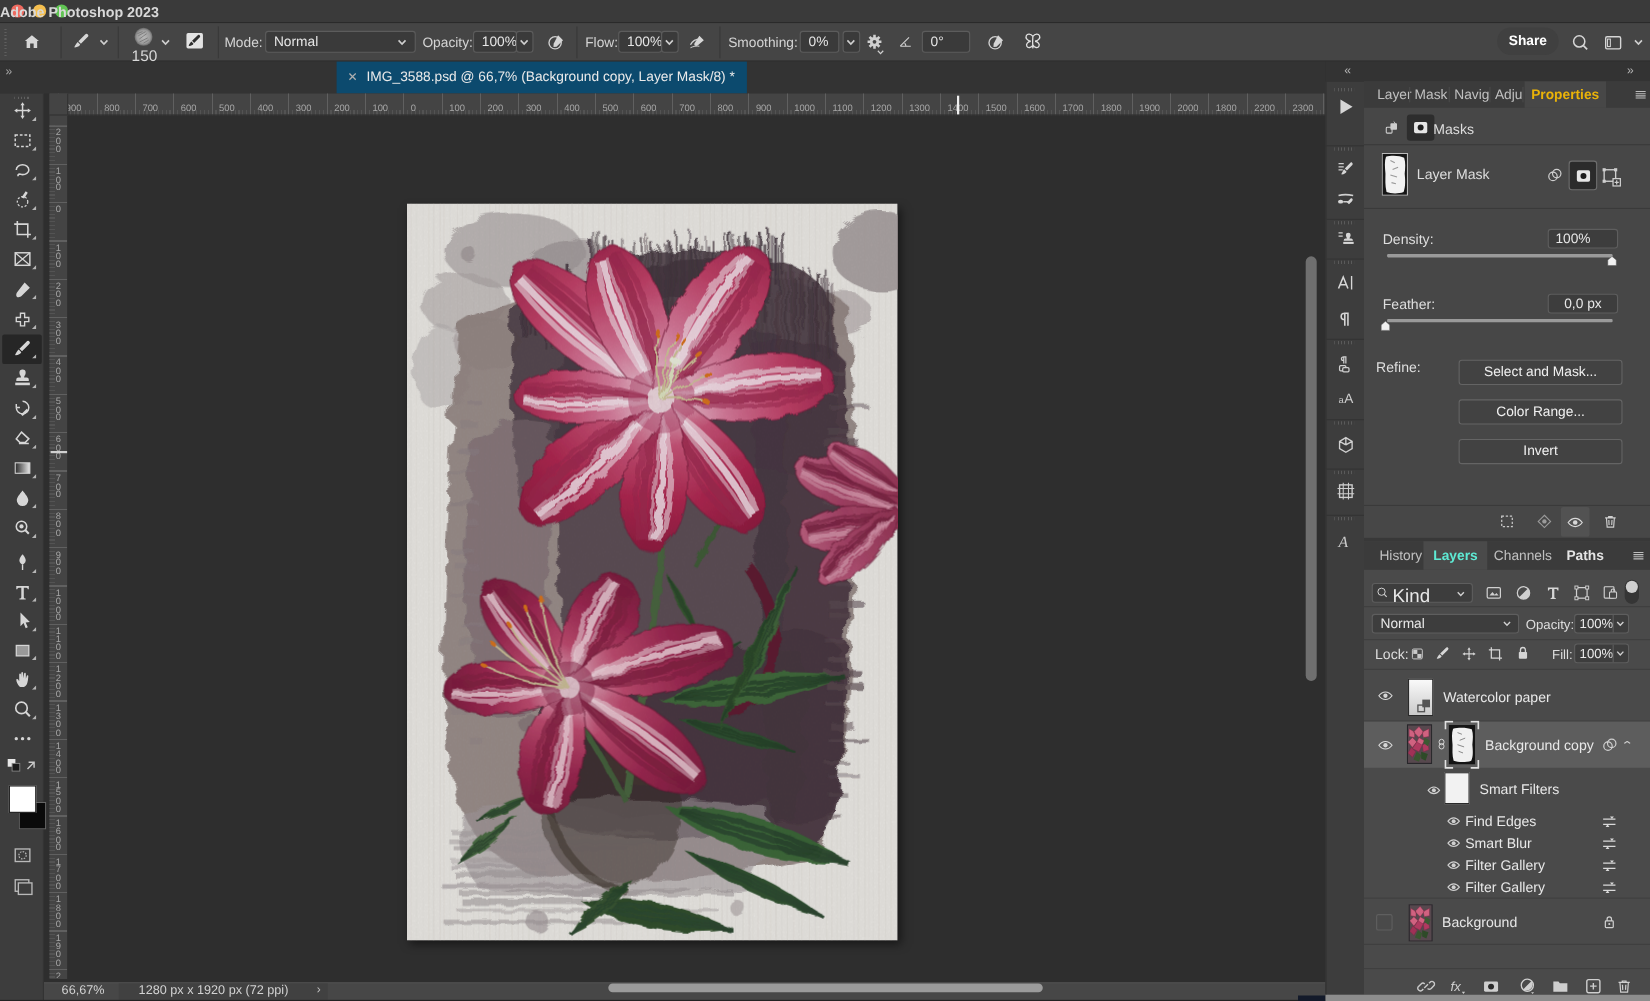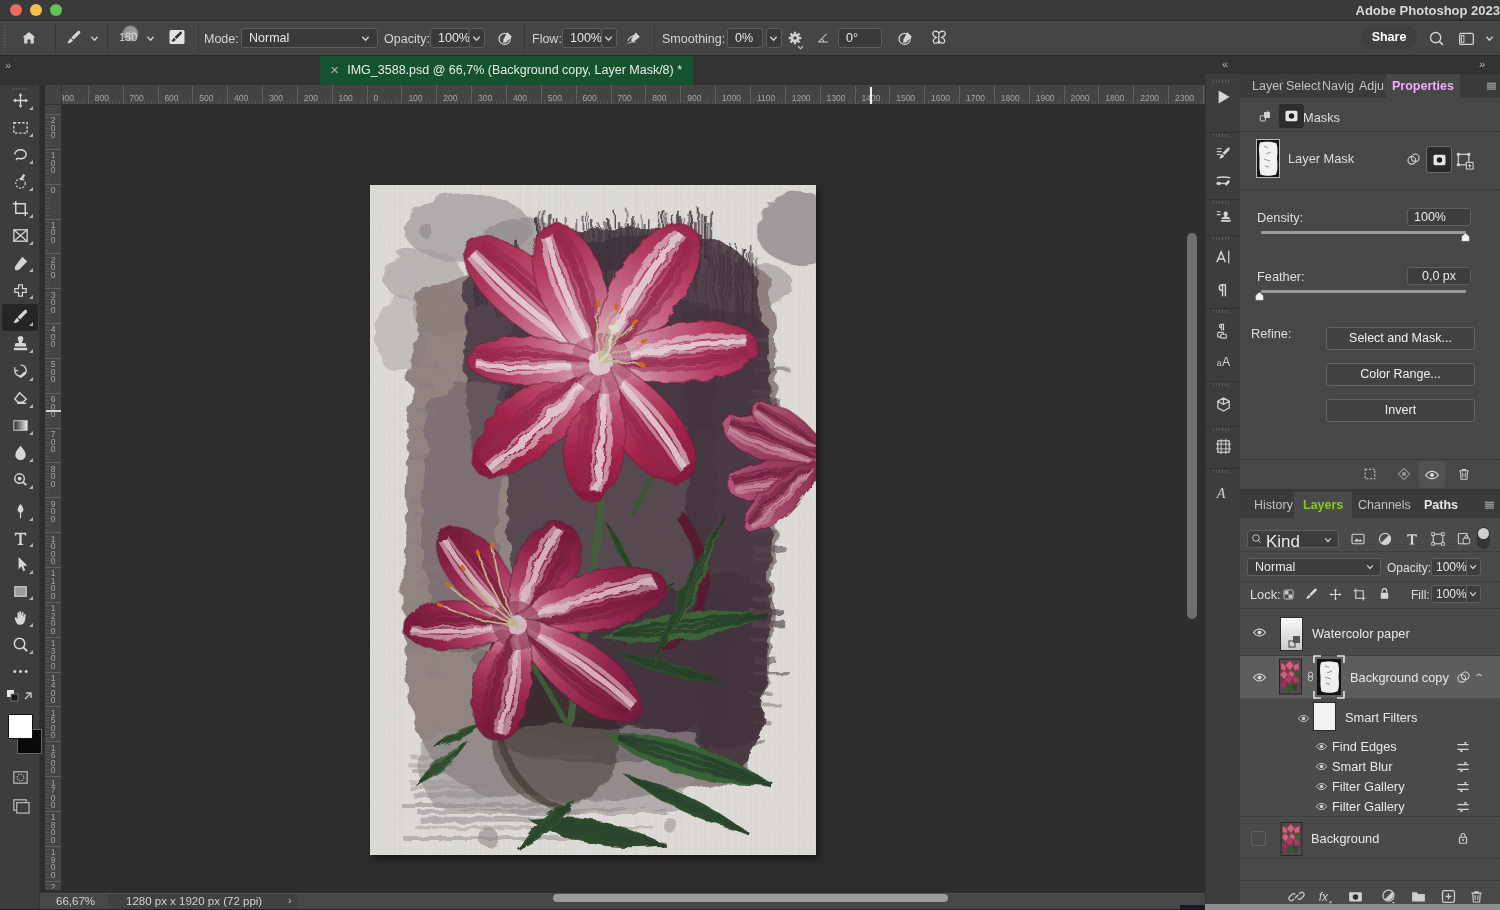--- a/index.html
+++ b/index.html
@@ -21,21 +21,21 @@
   .ptab { font-size:12.5px; color:#c0c0c0; }
   .ltext { font-size:12.8px; color:#e8e8e8; }
   .wbox { background:#3d3d3d; border:1px solid #5e5e5e; border-radius:3px; color:#e8e8e8; font-size:12.5px; }
 </style></head>
 <body>
 <div id="app">
 <div class="abs" style="left:0;top:0;width:1500px;height:21px;background:#3a3a3a;border-bottom:1px solid #2a2a2a"></div>
 <div class="abs tl" style="left:10px;background:#ee6a5f"></div>
 <div class="abs tl" style="left:30px;background:#f5bf4f"></div>
 <div class="abs tl" style="left:50px;background:#61c554"></div>
-<div class="abs" style="left:0;top:3px;width:1500px;text-align:right;font-size:13px;font-weight:bold;color:#d8d8d8">Adobe Photoshop 2023</div>
+<div class="abs" style="left:0;top:3px;width:1500px;text-align:left;font-size:13px;font-weight:bold;color:#d8d8d8">Adobe Photoshop 2023</div>
 <div class="abs" style="left:0;top:21px;width:1500px;height:35px;background:#454545;border-bottom:1px solid #282828"></div>
 <div class="abs" style="left:4px;top:26px;width:2px;height:25px;background-image:repeating-linear-gradient(to bottom,#5f5f5f 0 1px,transparent 1px 3px)"></div>
 <svg class="abs" style="left:21px;top:30px;" width="16" height="16" viewBox="0 0 20 20">
       <path d="M10 2.5 L18 9 H16 V17 H12 V12 H8 V17 H4 V9 H2 Z" fill="#d6d6d6"></path>
     </svg>
 <div class="abs sep" style="left:55px"></div>
 <div class="abs sep" style="left:107px"></div>
 <div class="abs sep" style="left:198px"></div>
 <div class="abs sep" style="left:524px"></div>
 <div class="abs sep" style="left:654px"></div>
@@ -50,21 +50,21 @@
  <defs>
         <radialGradient id="blobg">
           <stop offset="0" stop-color="#b9b9b9"></stop>
           <stop offset="0.75" stop-color="#9b9b9b"></stop>
           <stop offset="1" stop-color="#6a6a6a"></stop>
         </radialGradient>
       </defs>
  <circle cx="10" cy="10" r="8.6" fill="url(#blobg)"></circle>
  <path d="M4 7 L9 5 M6 12 L13 7 M6 15 L14 11 M10 16 L15 13 M5 9 L12 5" stroke="#787878" stroke-width="0.8"></path>
     </svg>
-<div class="abs" style="left:119px;top:31px;width:24px;text-align:left;font-size:11px;color:#d8d8d8">150</div>
+<div class="abs" style="left:119px;top:42px;width:24px;text-align:right;font-size:14px;color:#d8d8d8">150</div>
 <svg class="abs" style="left:146px;top:34px" width="9" height="9" viewBox="0 0 10 10">
       <path d="M1.5 3 L5 6.8 L8.5 3" fill="none" stroke="#cfcfcf" stroke-width="1.6"></path>
     </svg>
 <svg class="abs" style="left:167px;top:27px;" width="20" height="20" viewBox="0 0 20 20">
       <rect x="2.5" y="3" width="15" height="14" rx="1.5" fill="#e3e3e3"></rect>
       <path d="M14.5 5 C15.3 5.8 15 6.5 14.2 7.3 L9.5 12 L7.6 10.1 L12.3 5.4 C13.1 4.6 13.7 4.2 14.5 5 Z" fill="#2e2e2e"></path>
       <path d="M7 10.8 L8.9 12.7 C8.3 13.9 6.8 14.6 5 14.8 C4.6 14.8 4.5 14.6 4.6 14.2 C5.3 13.1 5.7 12 7 10.8 Z" fill="#2e2e2e"></path>
     </svg>
 <div class="abs lbl" style="left:204px">Mode:</div>
 <div class="abs box" style="left:241px;width:137px">Normal</div>
@@ -128,21 +128,21 @@
     </svg>
 <svg class="abs" style="left:1457px;top:30px;" width="19" height="17" viewBox="0 0 20 20">
       <rect x="2" y="4" width="16" height="13" rx="1.5" fill="none" stroke="#d6d6d6" stroke-width="1.5"></rect>
       <rect x="4" y="6.5" width="3" height="8" fill="none" stroke="#d6d6d6" stroke-width="1.1"></rect>
     </svg>
 <svg class="abs" style="left:1485px;top:34px" width="9" height="9" viewBox="0 0 10 10">
       <path d="M1.5 3 L5 6.8 L8.5 3" fill="none" stroke="#cfcfcf" stroke-width="1.6"></path>
     </svg>
 <div class="abs" style="left:0;top:56px;width:1205px;height:29px;background:#333333"></div>
 <div class="abs" style="left:5px;top:59px;color:#a8a8a8;font-size:11px;letter-spacing:-2px">»</div>
-<div class="abs dtab" style="left:320px;width:373px;background:#14532d;color:#eaeaea;padding-left:10px"><span class="x">✕</span>IMG_3588.psd @ 66,7% (Background copy, Layer Mask/8) *</div>
+<div class="abs dtab" style="left:306px;width:373px;background:#0c4a6e;color:#eaeaea;padding-left:10px"><span class="x">✕</span>IMG_3588.psd @ 66,7% (Background copy, Layer Mask/8) *</div>
 <div class="abs" style="left:45px;top:85px;width:1160px;height:20px;background:#444444;border-bottom:1px solid #303030;
   background-image:repeating-linear-gradient(to right,#606060 0 1px,transparent 1px 34.85px),repeating-linear-gradient(to right,#535353 0 1px,transparent 1px 3.485px);
   background-size:100% 100%,100% 5px;background-position:8.2px 0,8.2px 15px;background-repeat:no-repeat"></div>
 <div class="abs" style="left:0;top:85px;width:1205px;height:20px;overflow:hidden">
       <span class="abs rnum" style="left:59.8px;top:8px">900</span>
       <span class="abs rnum" style="left:94.7px;top:8px">800</span>
       <span class="abs rnum" style="left:129.5px;top:8px">700</span>
       <span class="abs rnum" style="left:164.4px;top:8px">600</span>
       <span class="abs rnum" style="left:199.2px;top:8px">500</span>
       <span class="abs rnum" style="left:234.1px;top:8px">400</span>
@@ -1129,24 +1129,24 @@
         <text x="3" y="15.5" font-size="15" fill="#cfcfcf" font-family="Liberation Serif" font-style="italic">A</text>
       </svg>
     </div>
 <div class="abs" style="left:1205px;top:56px;width:295px;height:18px;background:#333"></div>
 <div class="abs" style="left:1222px;top:58px;color:#b5b5b5;font-size:11px;letter-spacing:-2px">«</div>
 <div class="abs" style="left:1479px;top:58px;color:#b5b5b5;font-size:11px;letter-spacing:-2px">»</div>
 <div class="abs" style="left:1240px;top:74px;width:260px;height:418px;background:#474747"></div>
 <div class="abs" style="left:1240px;top:74px;width:260px;height:24px;background:#3b3b3b"></div>
 <div class="abs" style="left:1386px;top:74px;width:74px;height:24px;background:#474747"></div>
 <div class="abs ptab" style="left:1252px;top:79px;font-weight:normal;color:#c0c0c0">Layer</div>
-<div class="abs ptab" style="left:1286px;top:79px;font-weight:normal;color:#c0c0c0">Select</div>
+<div class="abs ptab" style="left:1286px;top:79px;font-weight:normal;color:#c0c0c0">Mask</div>
 <div class="abs ptab" style="left:1322px;top:79px;font-weight:normal;color:#c0c0c0">Navig</div>
 <div class="abs ptab" style="left:1359px;top:79px;font-weight:normal;color:#c0c0c0">Adju</div>
-<div class="abs ptab" style="left:1392px;top:79px;font-weight:bold;color:#f0abfc">Properties</div>
+<div class="abs ptab" style="left:1392px;top:79px;font-weight:bold;color:#eab308">Properties</div>
 <div class="abs" style="left:1281px;top:79px;width:1px;height:14px;background:#4a4a4a"></div>
 <div class="abs" style="left:1317px;top:79px;width:1px;height:14px;background:#4a4a4a"></div>
 <div class="abs" style="left:1354px;top:79px;width:1px;height:14px;background:#4a4a4a"></div>
 <div class="abs" style="left:1384px;top:79px;width:1px;height:14px;background:#4a4a4a"></div>
 <svg class="abs" style="left:1485px;top:80px;" width="13" height="13" viewBox="0 0 20 20">
       <path d="M3 5 H17 M3 8 H17 M3 11 H17 M3 14 H17" stroke="#bdbdbd" stroke-width="1.5"></path>
     </svg>
 <svg class="abs" style="left:1258px;top:109px;" width="15" height="15" viewBox="0 0 20 20">
       <rect x="3" y="9" width="7" height="7" rx="1" fill="none" stroke="#cfcfcf" stroke-width="1.3"></rect>
       <rect x="8" y="4" width="8" height="8" rx="1" fill="#cfcfcf"></rect>
@@ -1214,21 +1214,21 @@
       <circle cx="10" cy="10" r="2.6" fill="#d6d6d6"></circle>
     </svg>
 <svg class="abs" style="left:1456px;top:466px;" width="16" height="16" viewBox="0 0 20 20">
       <path d="M4 6 H16 M8 6 V4.5 H12 V6 M5.5 6 L6.3 16.5 H13.7 L14.5 6 M8.2 8.5 L8.5 14 M11.8 8.5 L11.5 14" fill="none" stroke="#cfcfcf" stroke-width="1.3"></path>
     </svg>
 <div class="abs" style="left:1240px;top:489px;width:260px;height:3px;background:#383838"></div>
 <div class="abs" style="left:1240px;top:492px;width:260px;height:412px;background:#4a4a4a"></div>
 <div class="abs" style="left:1240px;top:492px;width:260px;height:26px;background:#3b3b3b"></div>
 <div class="abs" style="left:1294px;top:492px;width:58px;height:26px;background:#4a4a4a"></div>
 <div class="abs ptab" style="left:1254px;top:498px;font-weight:normal;color:#c0c0c0">History</div>
-<div class="abs ptab" style="left:1303px;top:498px;font-weight:bold;color:#84cc16">Layers</div>
+<div class="abs ptab" style="left:1303px;top:498px;font-weight:bold;color:#5eead4">Layers</div>
 <div class="abs ptab" style="left:1358px;top:498px;font-weight:normal;color:#c0c0c0">Channels</div>
 <div class="abs ptab" style="left:1424px;top:498px;font-weight:bold;color:#e5e5e5">Paths</div>
 <svg class="abs" style="left:1483px;top:499px;" width="13" height="13" viewBox="0 0 20 20">
       <path d="M3 5 H17 M3 8 H17 M3 11 H17 M3 14 H17" stroke="#bdbdbd" stroke-width="1.5"></path>
     </svg>
 <div class="abs wbox" style="left:1247px;top:530px;width:92px;height:18px"></div>
 <svg class="abs" style="left:1251px;top:533px;" width="11" height="11" viewBox="0 0 20 20">
       <circle cx="9" cy="9" r="6" fill="none" stroke="#d6d6d6" stroke-width="1.6"></circle>
       <path d="M13.5 13.5 L17.5 17.5" stroke="#d6d6d6" stroke-width="1.8"></path>
     </svg>

